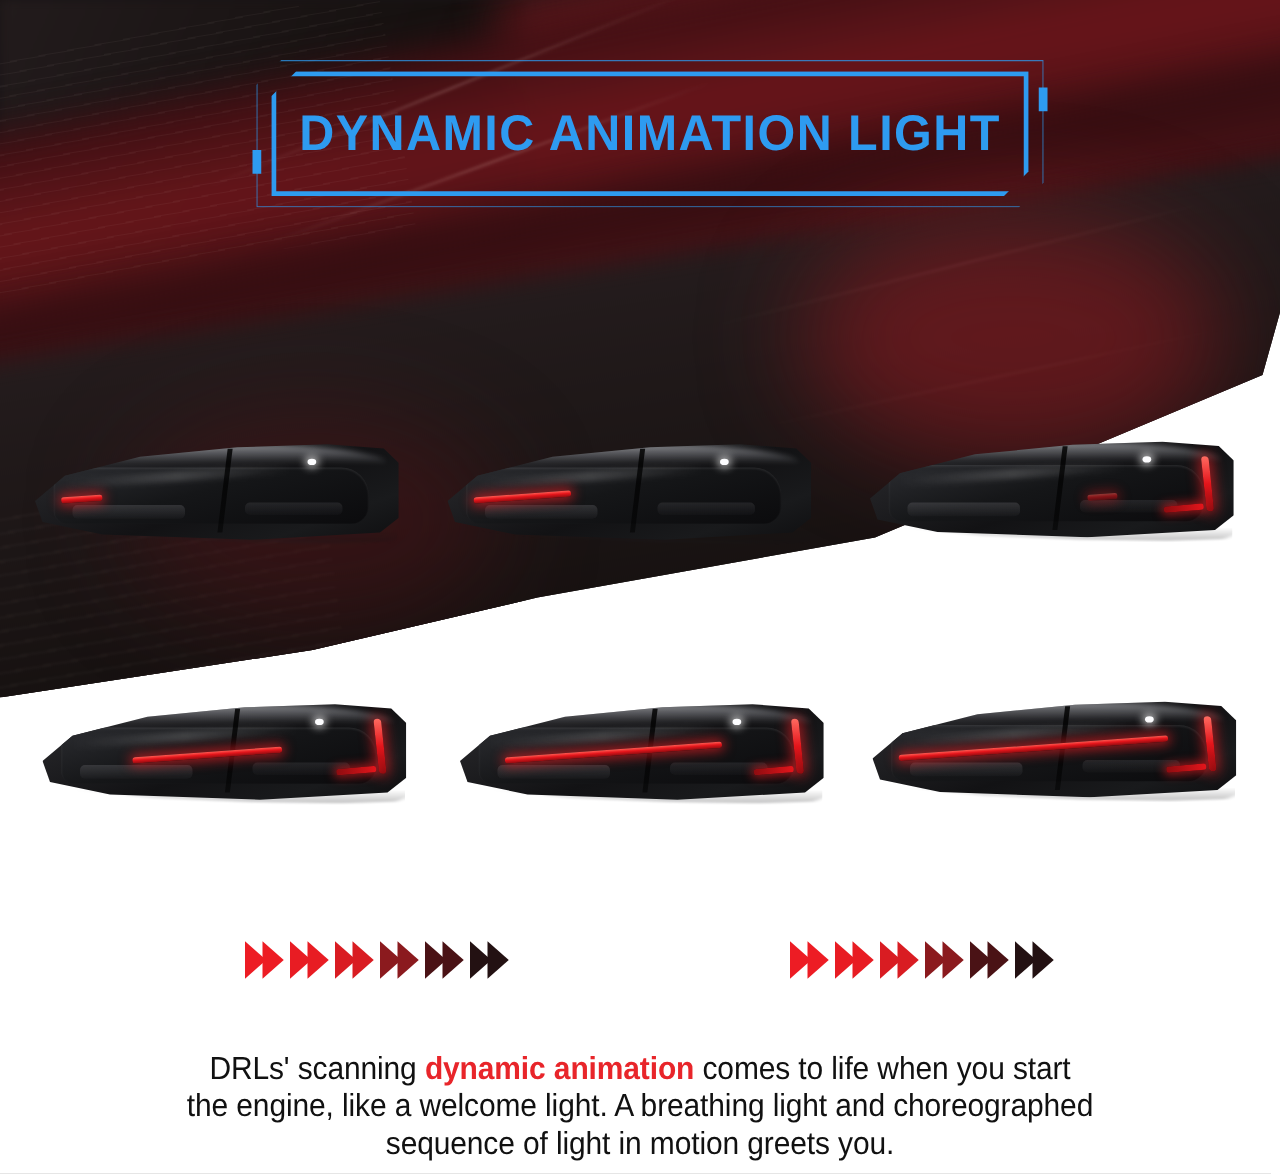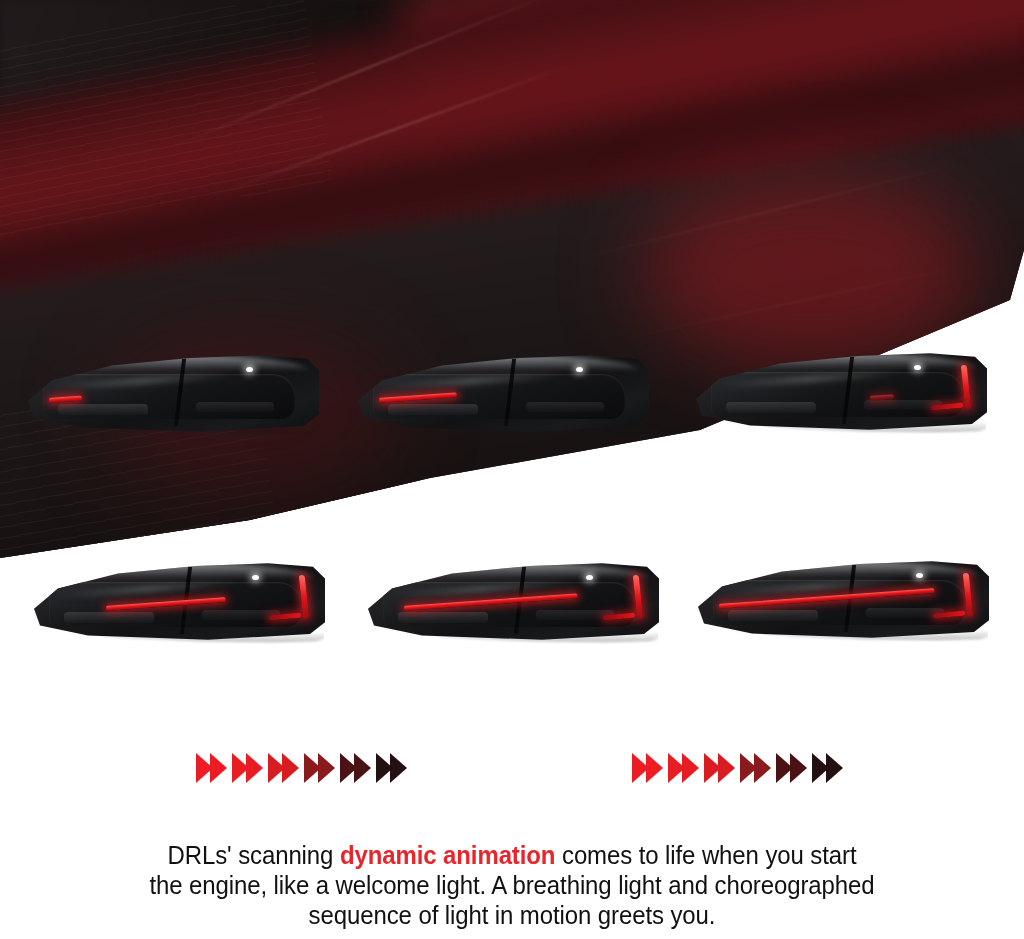--- a/index.html
+++ b/index.html
@@ -365,20 +365,27 @@
     <div class="bg-ribs2"></div>
 
     <div class="bg-streak" style="left:150px; top:70px;  width:420px; transform:rotate(-22deg);"></div>
     <div class="bg-streak" style="left:200px; top:130px; width:380px; transform:rotate(-20deg);"></div>
     <div class="bg-streak" style="left:560px; top:210px; width:420px; transform:rotate(-14deg); opacity:.55;"></div>
     <div class="bg-streak" style="left:600px; top:300px; width:400px; transform:rotate(-12deg); opacity:.4;"></div>
     <div class="bg-glow" style="left:640px; top:170px; width:340px; height:200px; background:rgba(150,26,32,.55);"></div>
     <div class="bg-glow" style="left:100px; top:330px; width:300px; height:170px; background:rgba(90,18,22,.40);"></div>
   </div>
 
+  <div class="banner">
+    <div class="banner-outer"></div>
+    <div class="banner-tab tab-left"></div>
+    <div class="banner-tab tab-right"></div>
+    <div class="banner-inner"></div>
+    <div class="banner-title">DYNAMIC ANIMATION LIGHT</div>
+  </div>
 
   <div class="lamp" style="left:22px;  top:352px;">
     <div class="lamp-reflection">
       <div class="lamp-body"></div>
     </div>
     <div class="lamp-body">
       <div class="lamp-topedge"></div>
       <div class="lamp-lens"></div>
       <div class="lamp-gloss"></div>
       <div class="lamp-reflector"></div>

